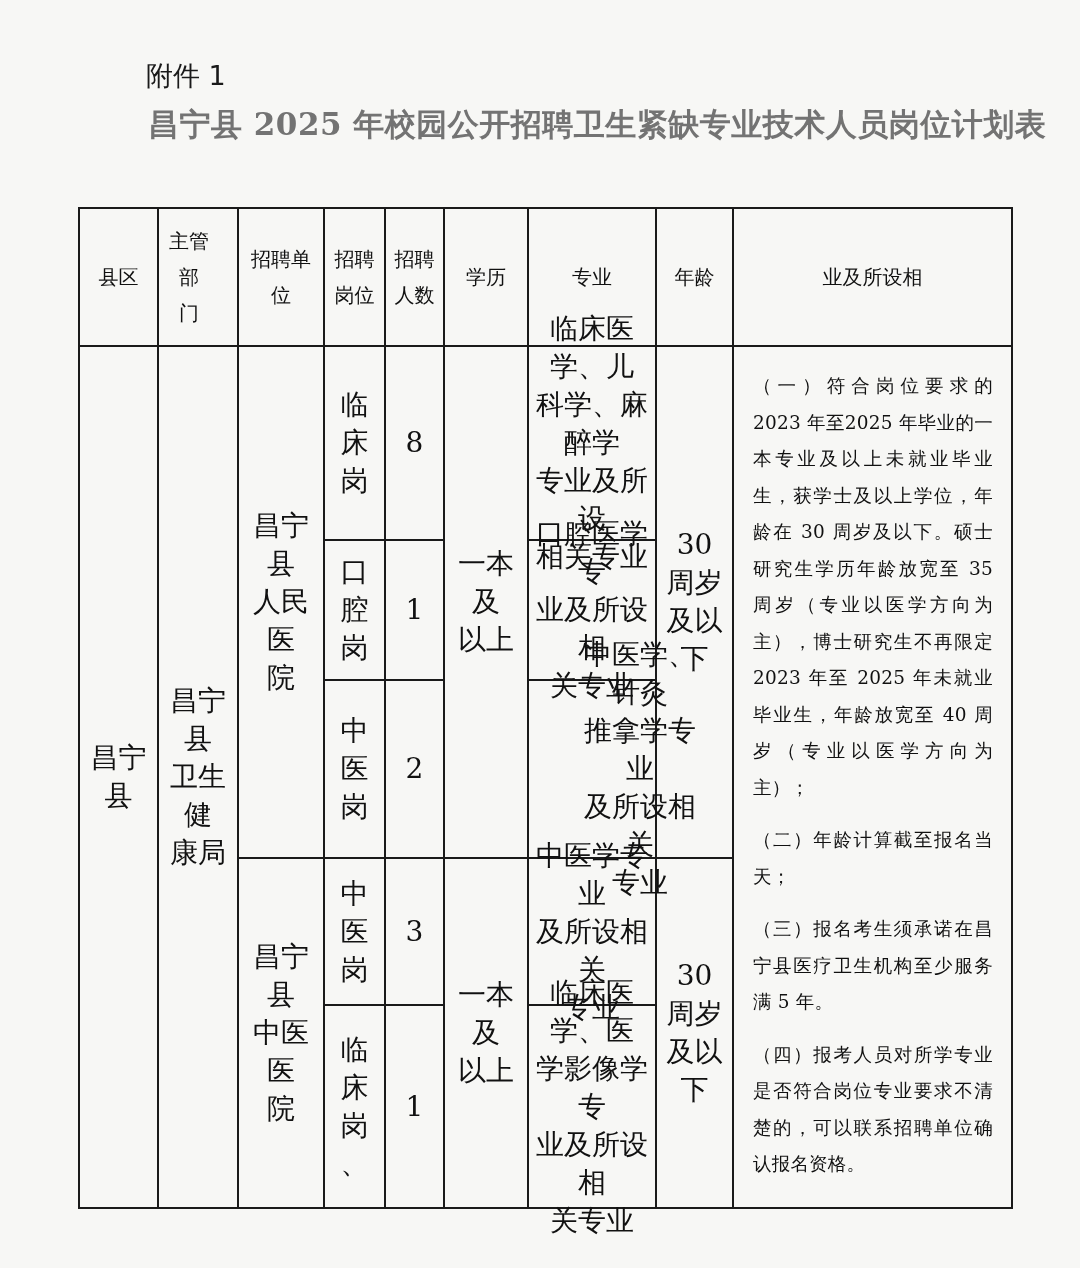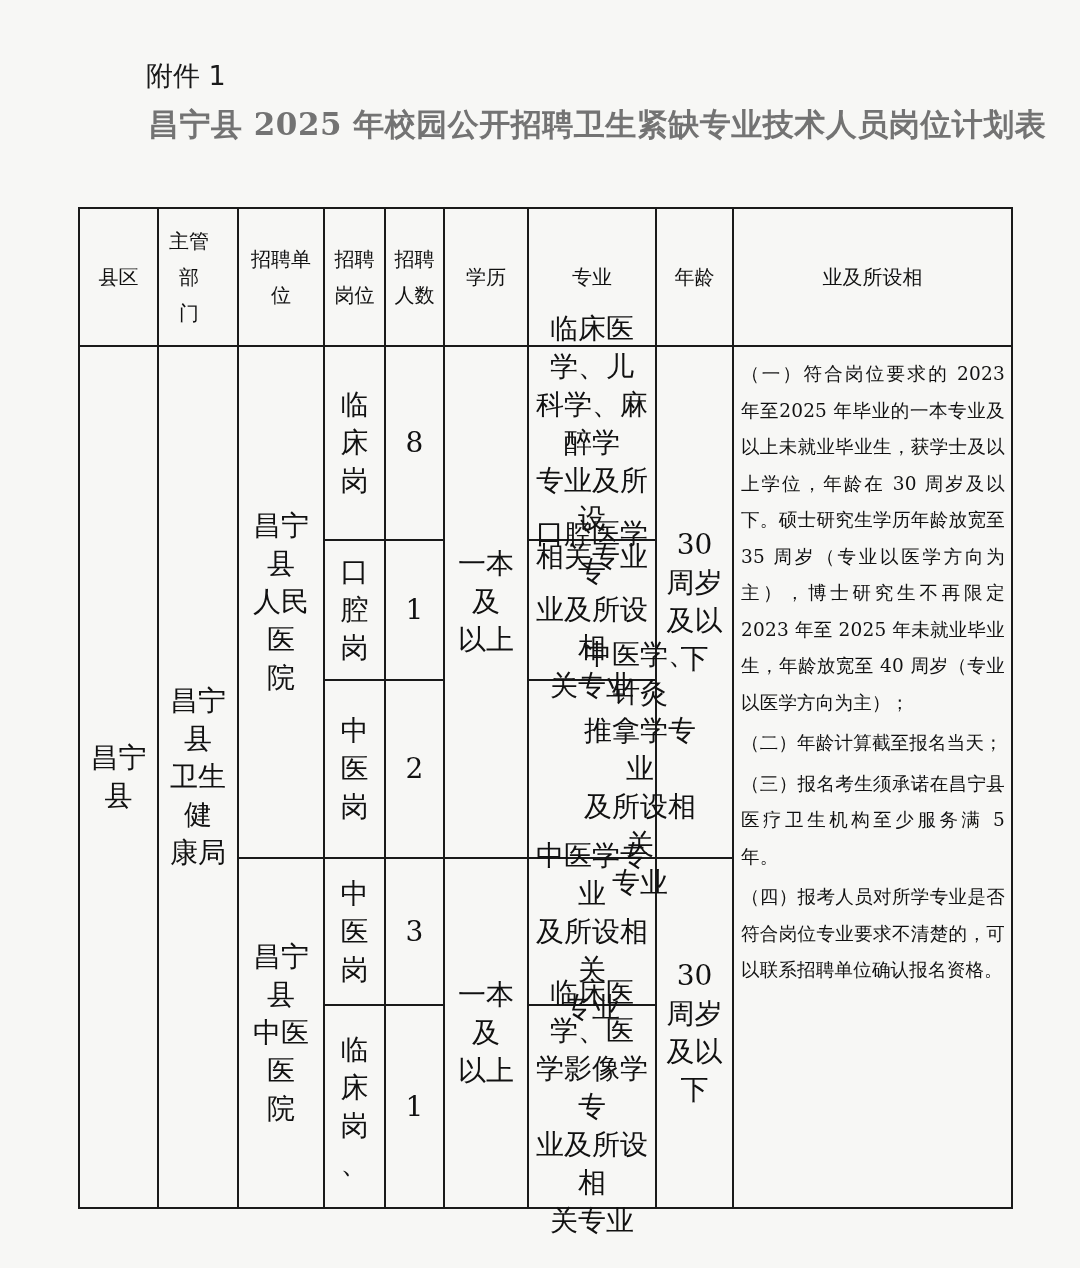--- a/index.html
+++ b/index.html
@@ -19,21 +19,21 @@
   .line { position:absolute; background:#1a1a1a; }
   .cell {
     position:absolute; display:flex; align-items:center; justify-content:center; text-align:center;
     font-size:28px; line-height:38px; box-sizing:border-box; padding:0 4px; white-space:pre-line;
   }
   .hdr { font-family:"DejaVu Sans","Liberation Sans",sans-serif; font-size:20px; line-height:36px; }
   .cond {
     position:absolute; left:737px; top:352px; width:272px; font-size:18.5px; line-height:36.5px;
     text-align:justify; letter-spacing:0.2px;
   }
-  .cond p { margin:4px; }
+  .cond p { margin:16px; }
 </style>
 </head>
 <body>
 
 <div class="attach">附件 1</div>
 <div class="title">昌宁县 2025 年校园公开招聘卫生紧缺专业技术人员岗位计划表</div>
 
 <div class="grid">
 
   <div class="line" style="left:78px;top:207px;width:935px;height:2px;"></div>

